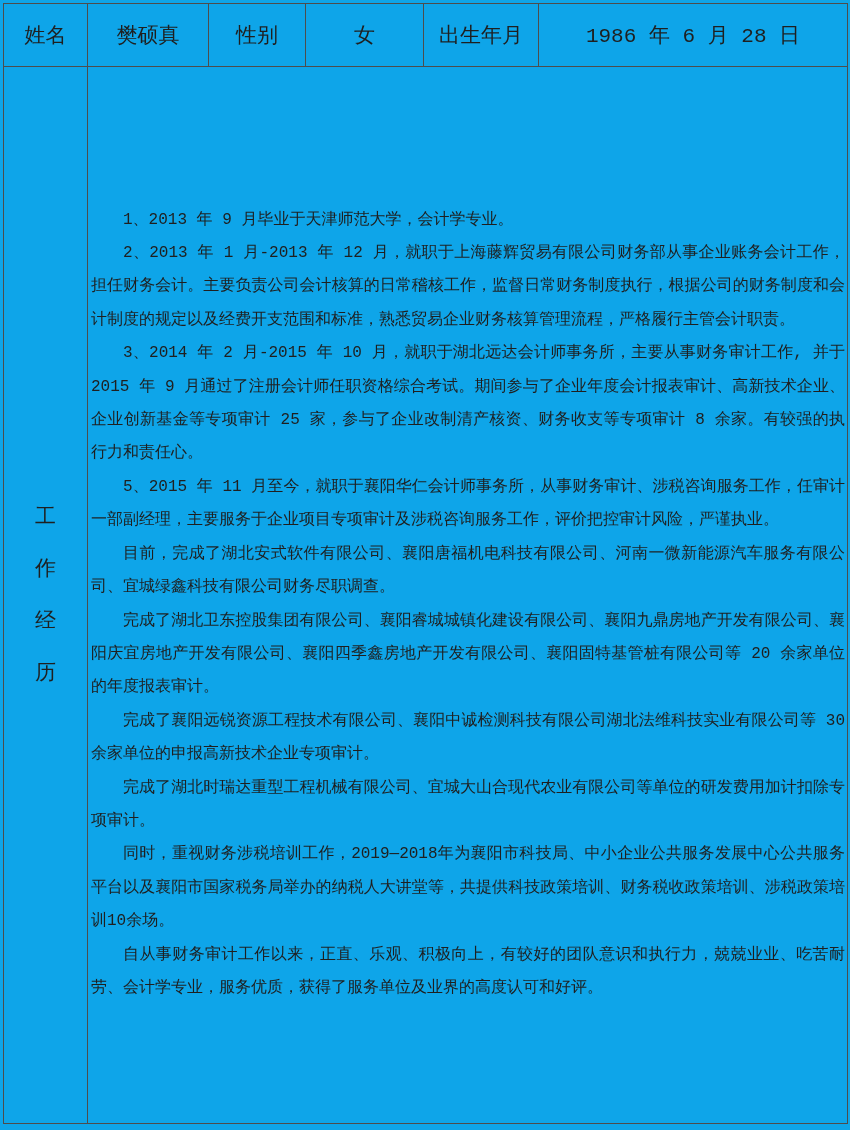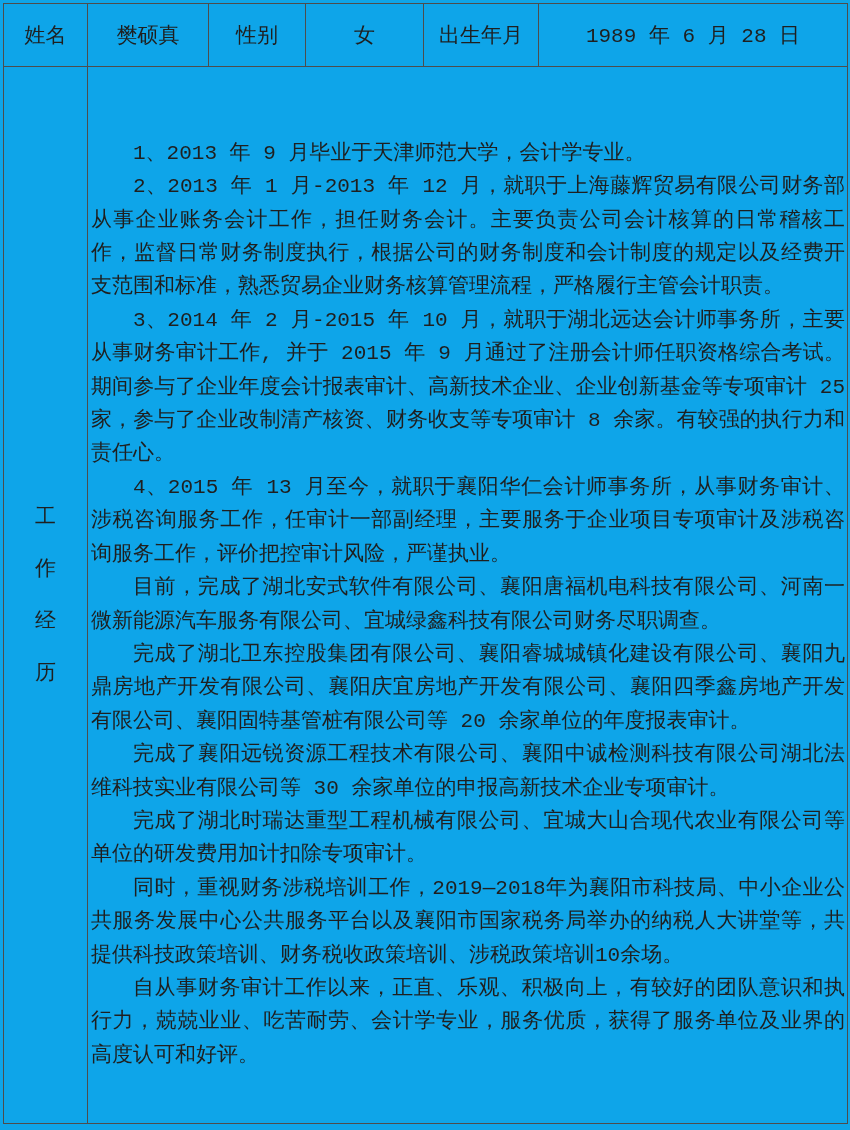--- a/index.html
+++ b/index.html
@@ -47,21 +47,21 @@
     justify-content: center;
     gap: 31px;
     font-size: 21px;
     line-height: 21px;
   }
   td.exp-cell {
     vertical-align: top;
   }
   .exp-text {
     padding: 23px 2px 4px 3px;
-    font-size: 21px;
+    font-size: 16px;
     line-height: 33.4px;
     text-align: justify;
   }
   .exp-text p {
     margin: 0;
     text-indent: 2em;
   }
 </style>
 </head>
 <body>
@@ -77,40 +77,40 @@
       <col style="width:309px">
     </colgroup>
 
     <tbody>
         <tr class="r1">
       <td class="c">姓名</td>
       <td class="c">樊硕真</td>
       <td class="c">性别</td>
       <td class="c">女</td>
       <td class="c">出生年月</td>
-      <td class="c">1989 年 6 月 28 日</td>
+      <td class="c">1986 年 6 月 28 日</td>
     </tr>
 
 
 
     <tr>
       <td class="vert-label">
         <div class="vert-stack">
           <span>工</span>
           <span>作</span>
           <span>经</span>
           <span>历</span>
         </div>
       </td>
       <td class="exp-cell" colspan="5">
         <div class="exp-text">
           <p>1、2013 年 9 月毕业于天津师范大学，会计学专业。</p>
           <p>2、2013 年 1 月-2013 年 12 月，就职于上海藤辉贸易有限公司财务部从事企业账务会计工作，担任财务会计。主要负责公司会计核算的日常稽核工作，监督日常财务制度执行，根据公司的财务制度和会计制度的规定以及经费开支范围和标准，熟悉贸易企业财务核算管理流程，严格履行主管会计职责。</p>
           <p>3、2014 年 2 月-2015 年 10 月，就职于湖北远达会计师事务所，主要从事财务审计工作, 并于 2015 年 9 月通过了注册会计师任职资格综合考试。期间参与了企业年度会计报表审计、高新技术企业、企业创新基金等专项审计 25 家，参与了企业改制清产核资、财务收支等专项审计 8 余家。有较强的执行力和责任心。</p>
-          <p>4、2015 年 13 月至今，就职于襄阳华仁会计师事务所，从事财务审计、涉税咨询服务工作，任审计一部副经理，主要服务于企业项目专项审计及涉税咨询服务工作，评价把控审计风险，严谨执业。</p>
+          <p>5、2015 年 11 月至今，就职于襄阳华仁会计师事务所，从事财务审计、涉税咨询服务工作，任审计一部副经理，主要服务于企业项目专项审计及涉税咨询服务工作，评价把控审计风险，严谨执业。</p>
           <p>目前，完成了湖北安式软件有限公司、襄阳唐福机电科技有限公司、河南一微新能源汽车服务有限公司、宜城绿鑫科技有限公司财务尽职调查。</p>
           <p>完成了湖北卫东控股集团有限公司、襄阳睿城城镇化建设有限公司、襄阳九鼎房地产开发有限公司、襄阳庆宜房地产开发有限公司、襄阳四季鑫房地产开发有限公司、襄阳固特基管桩有限公司等 20 余家单位的年度报表审计。</p>
           <p>完成了襄阳远锐资源工程技术有限公司、襄阳中诚检测科技有限公司湖北法维科技实业有限公司等 30 余家单位的申报高新技术企业专项审计。</p>
           <p>完成了湖北时瑞达重型工程机械有限公司、宜城大山合现代农业有限公司等单位的研发费用加计扣除专项审计。</p>
           <p>同时，重视财务涉税培训工作，2019—2018年为襄阳市科技局、中小企业公共服务发展中心公共服务平台以及襄阳市国家税务局举办的纳税人大讲堂等，共提供科技政策培训、财务税收政策培训、涉税政策培训10余场。</p>
           <p>自从事财务审计工作以来，正直、乐观、积极向上，有较好的团队意识和执行力，兢兢业业、吃苦耐劳、会计学专业，服务优质，获得了服务单位及业界的高度认可和好评。</p>
         </div>
       </td>
     </tr>
   </tbody>

